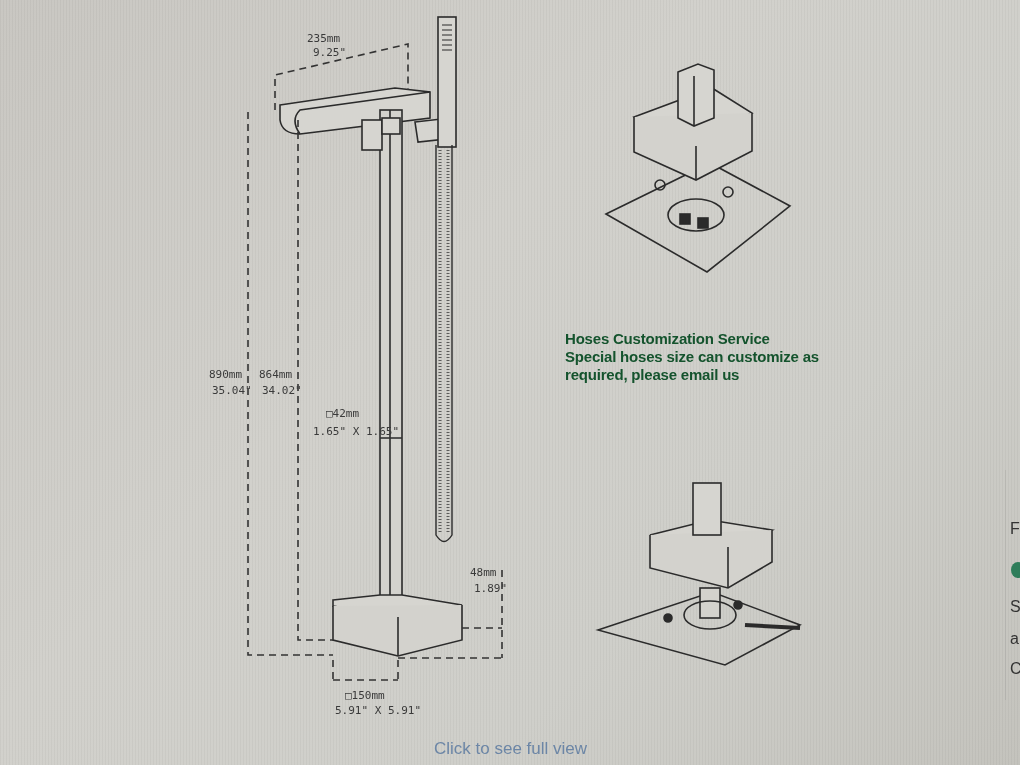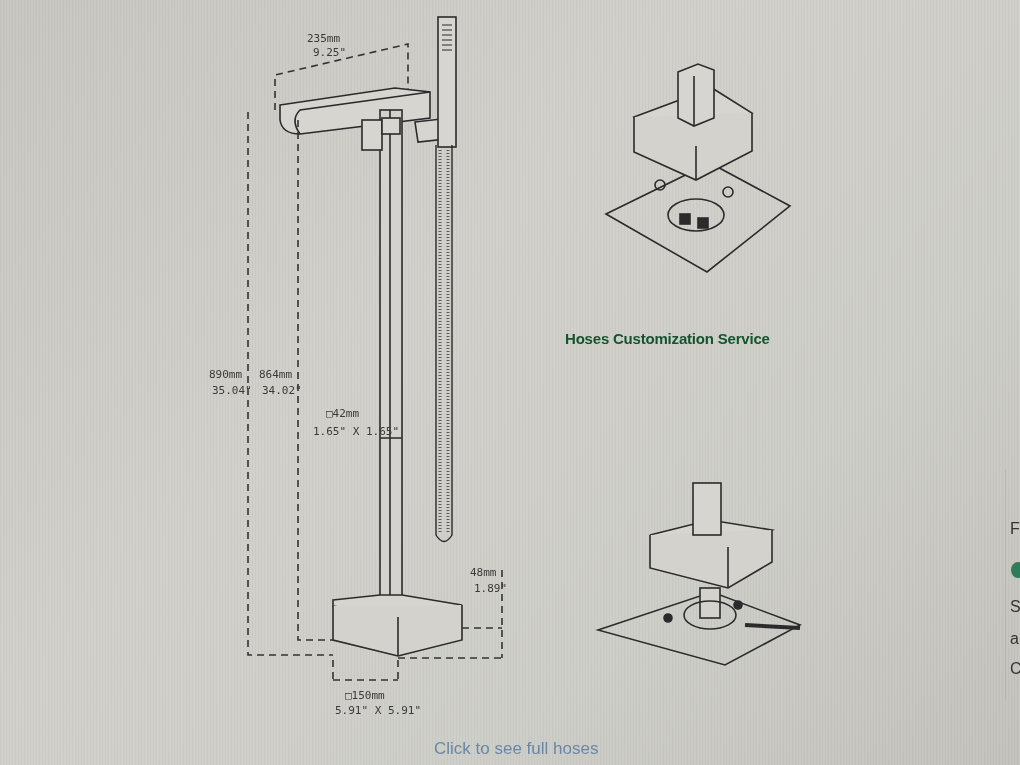--- a/index.html
+++ b/index.html
@@ -115,23 +115,25 @@
     <rect x="700" y="588" width="20" height="30" fill="#d3d2cd"></rect>
     <ellipse cx="710" cy="615" rx="26" ry="14"></ellipse>
     <path d="M745 625 L800 628" stroke-width="4"></path>
     <circle cx="668" cy="618" r="4" fill="#2b2b2b"></circle>
       <circle cx="738" cy="605" r="4" fill="#2b2b2b"></circle>
   </g>
 </svg>
 
 <div class="note">
   <div>Hoses Customization Service</div>
+  <div>Special hoses size can customize as</div>
+  <div>required, please email us</div>
 </div>
 
-<a class="full-view-link">Click to see full hoses</a>
+<a class="full-view-link">Click to see full view</a>
 
 <div class="side-panel">
   <span class="ch" style="top:50px">F</span>
   <span class="dot"></span>
   <span class="ch" style="top:128px">S</span>
   <span class="ch" style="top:160px">a</span>
   <span class="ch" style="top:190px">C</span>
 </div>
 
 </body></html>

